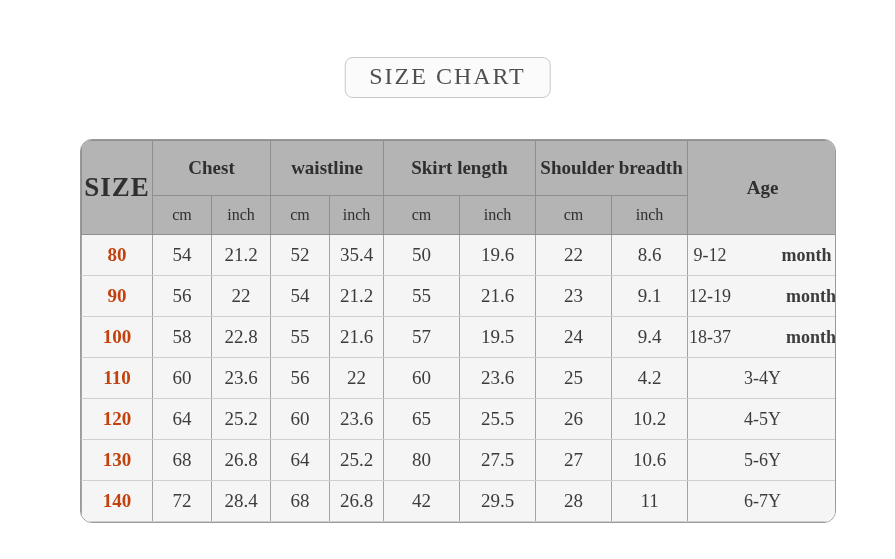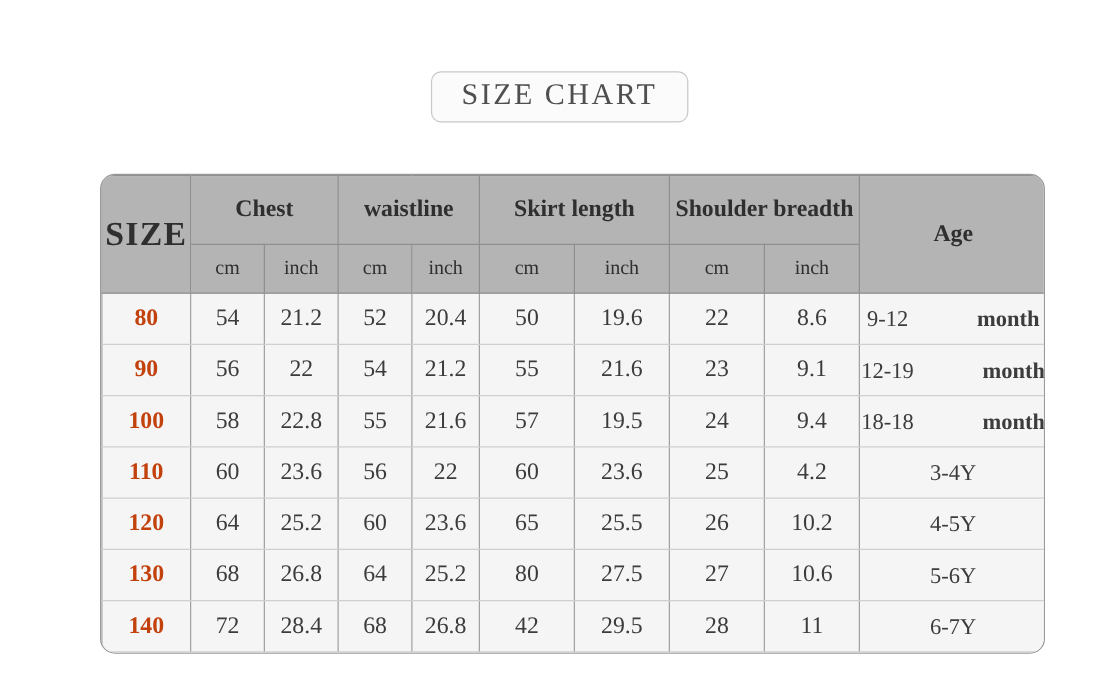--- a/index.html
+++ b/index.html
@@ -115,21 +115,21 @@
           <th class="unit">cm</th>
           <th class="unit">inch</th>
         </tr>
       </thead>
       <tbody>
         <tr>
           <td class="size-col">80</td>
           <td>54</td>
           <td>21.2</td>
           <td>52</td>
-          <td>20.4</td>
+          <td>35.4</td>
           <td>50</td>
           <td>19.6</td>
           <td>22</td>
           <td>8.6</td>
           <td class="age-col"><span>9-12</span><span class="age-unit">month</span></td>
         </tr>
         <tr>
           <td class="size-col">90</td>
           <td>56</td>
           <td>22</td>
@@ -144,21 +144,21 @@
         <tr>
           <td class="size-col">100</td>
           <td>58</td>
           <td>22.8</td>
           <td>55</td>
           <td>21.6</td>
           <td>57</td>
           <td>19.5</td>
           <td>24</td>
           <td>9.4</td>
-          <td class="age-col"><span>18-18</span><span class="age-unit">month</span></td>
+          <td class="age-col"><span>18-37</span><span class="age-unit">month</span></td>
         </tr>
         <tr>
           <td class="size-col">110</td>
           <td>60</td>
           <td>23.6</td>
           <td>56</td>
           <td>22</td>
           <td>60</td>
           <td>23.6</td>
           <td>25</td>

